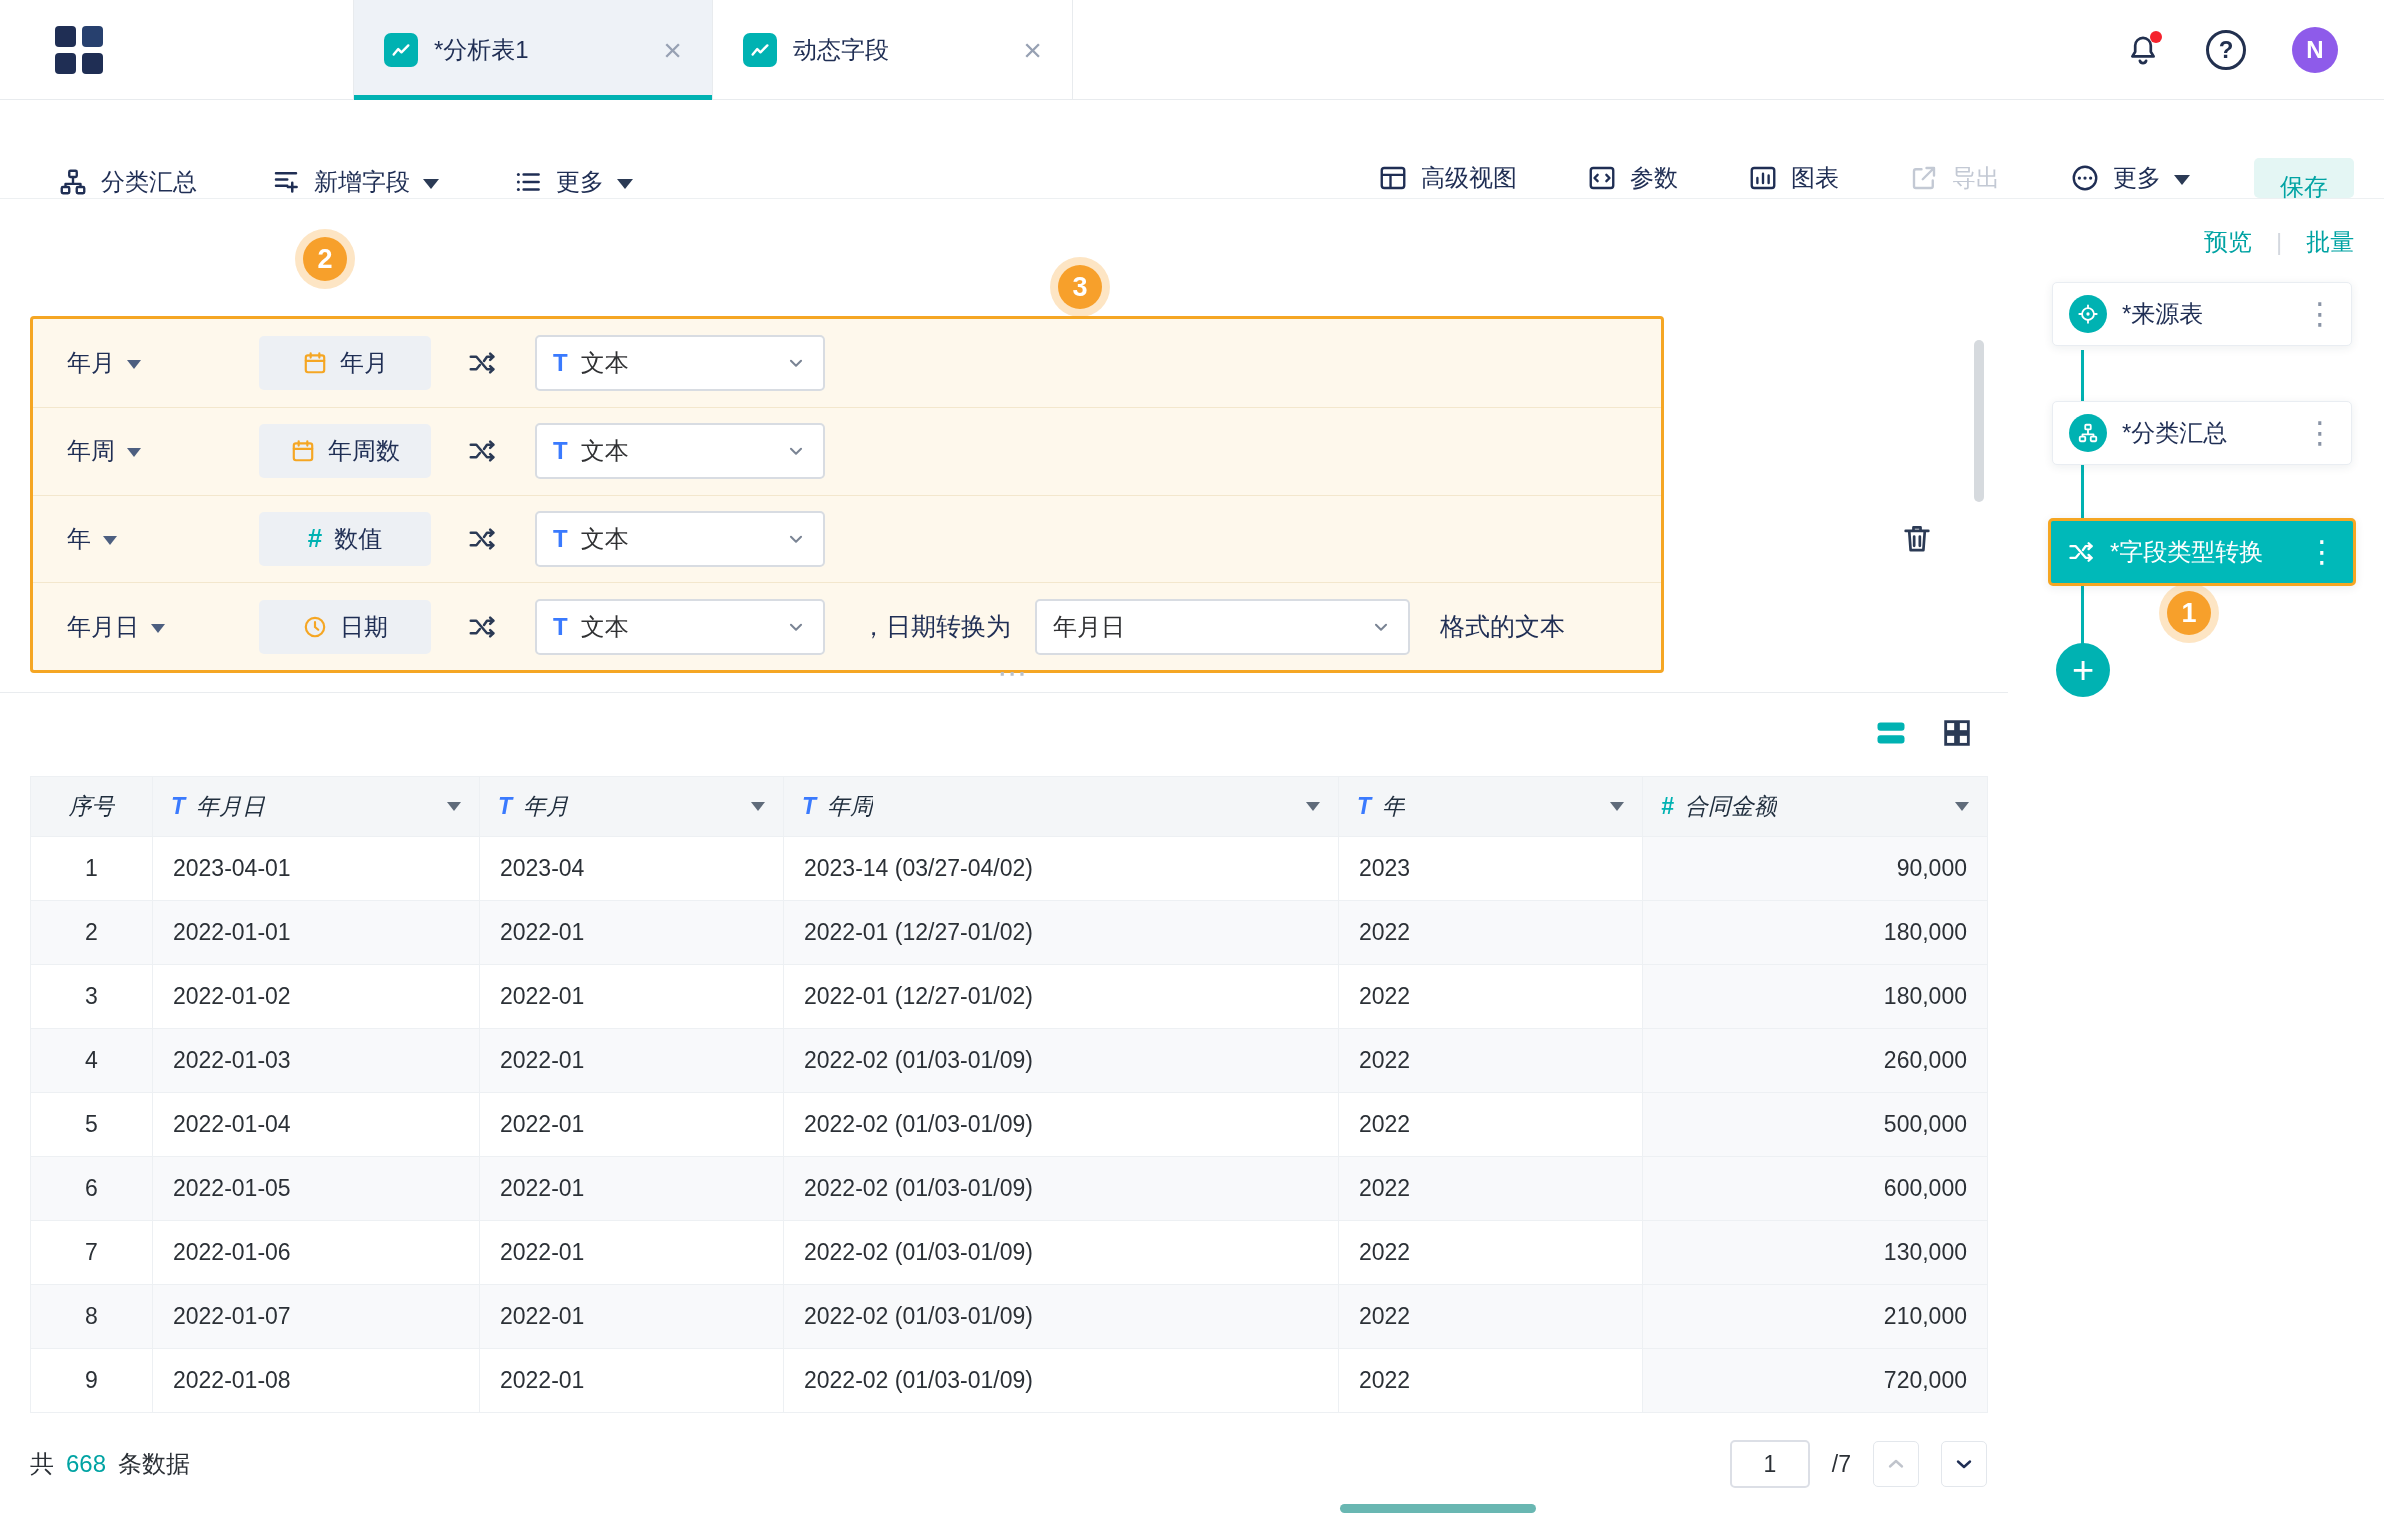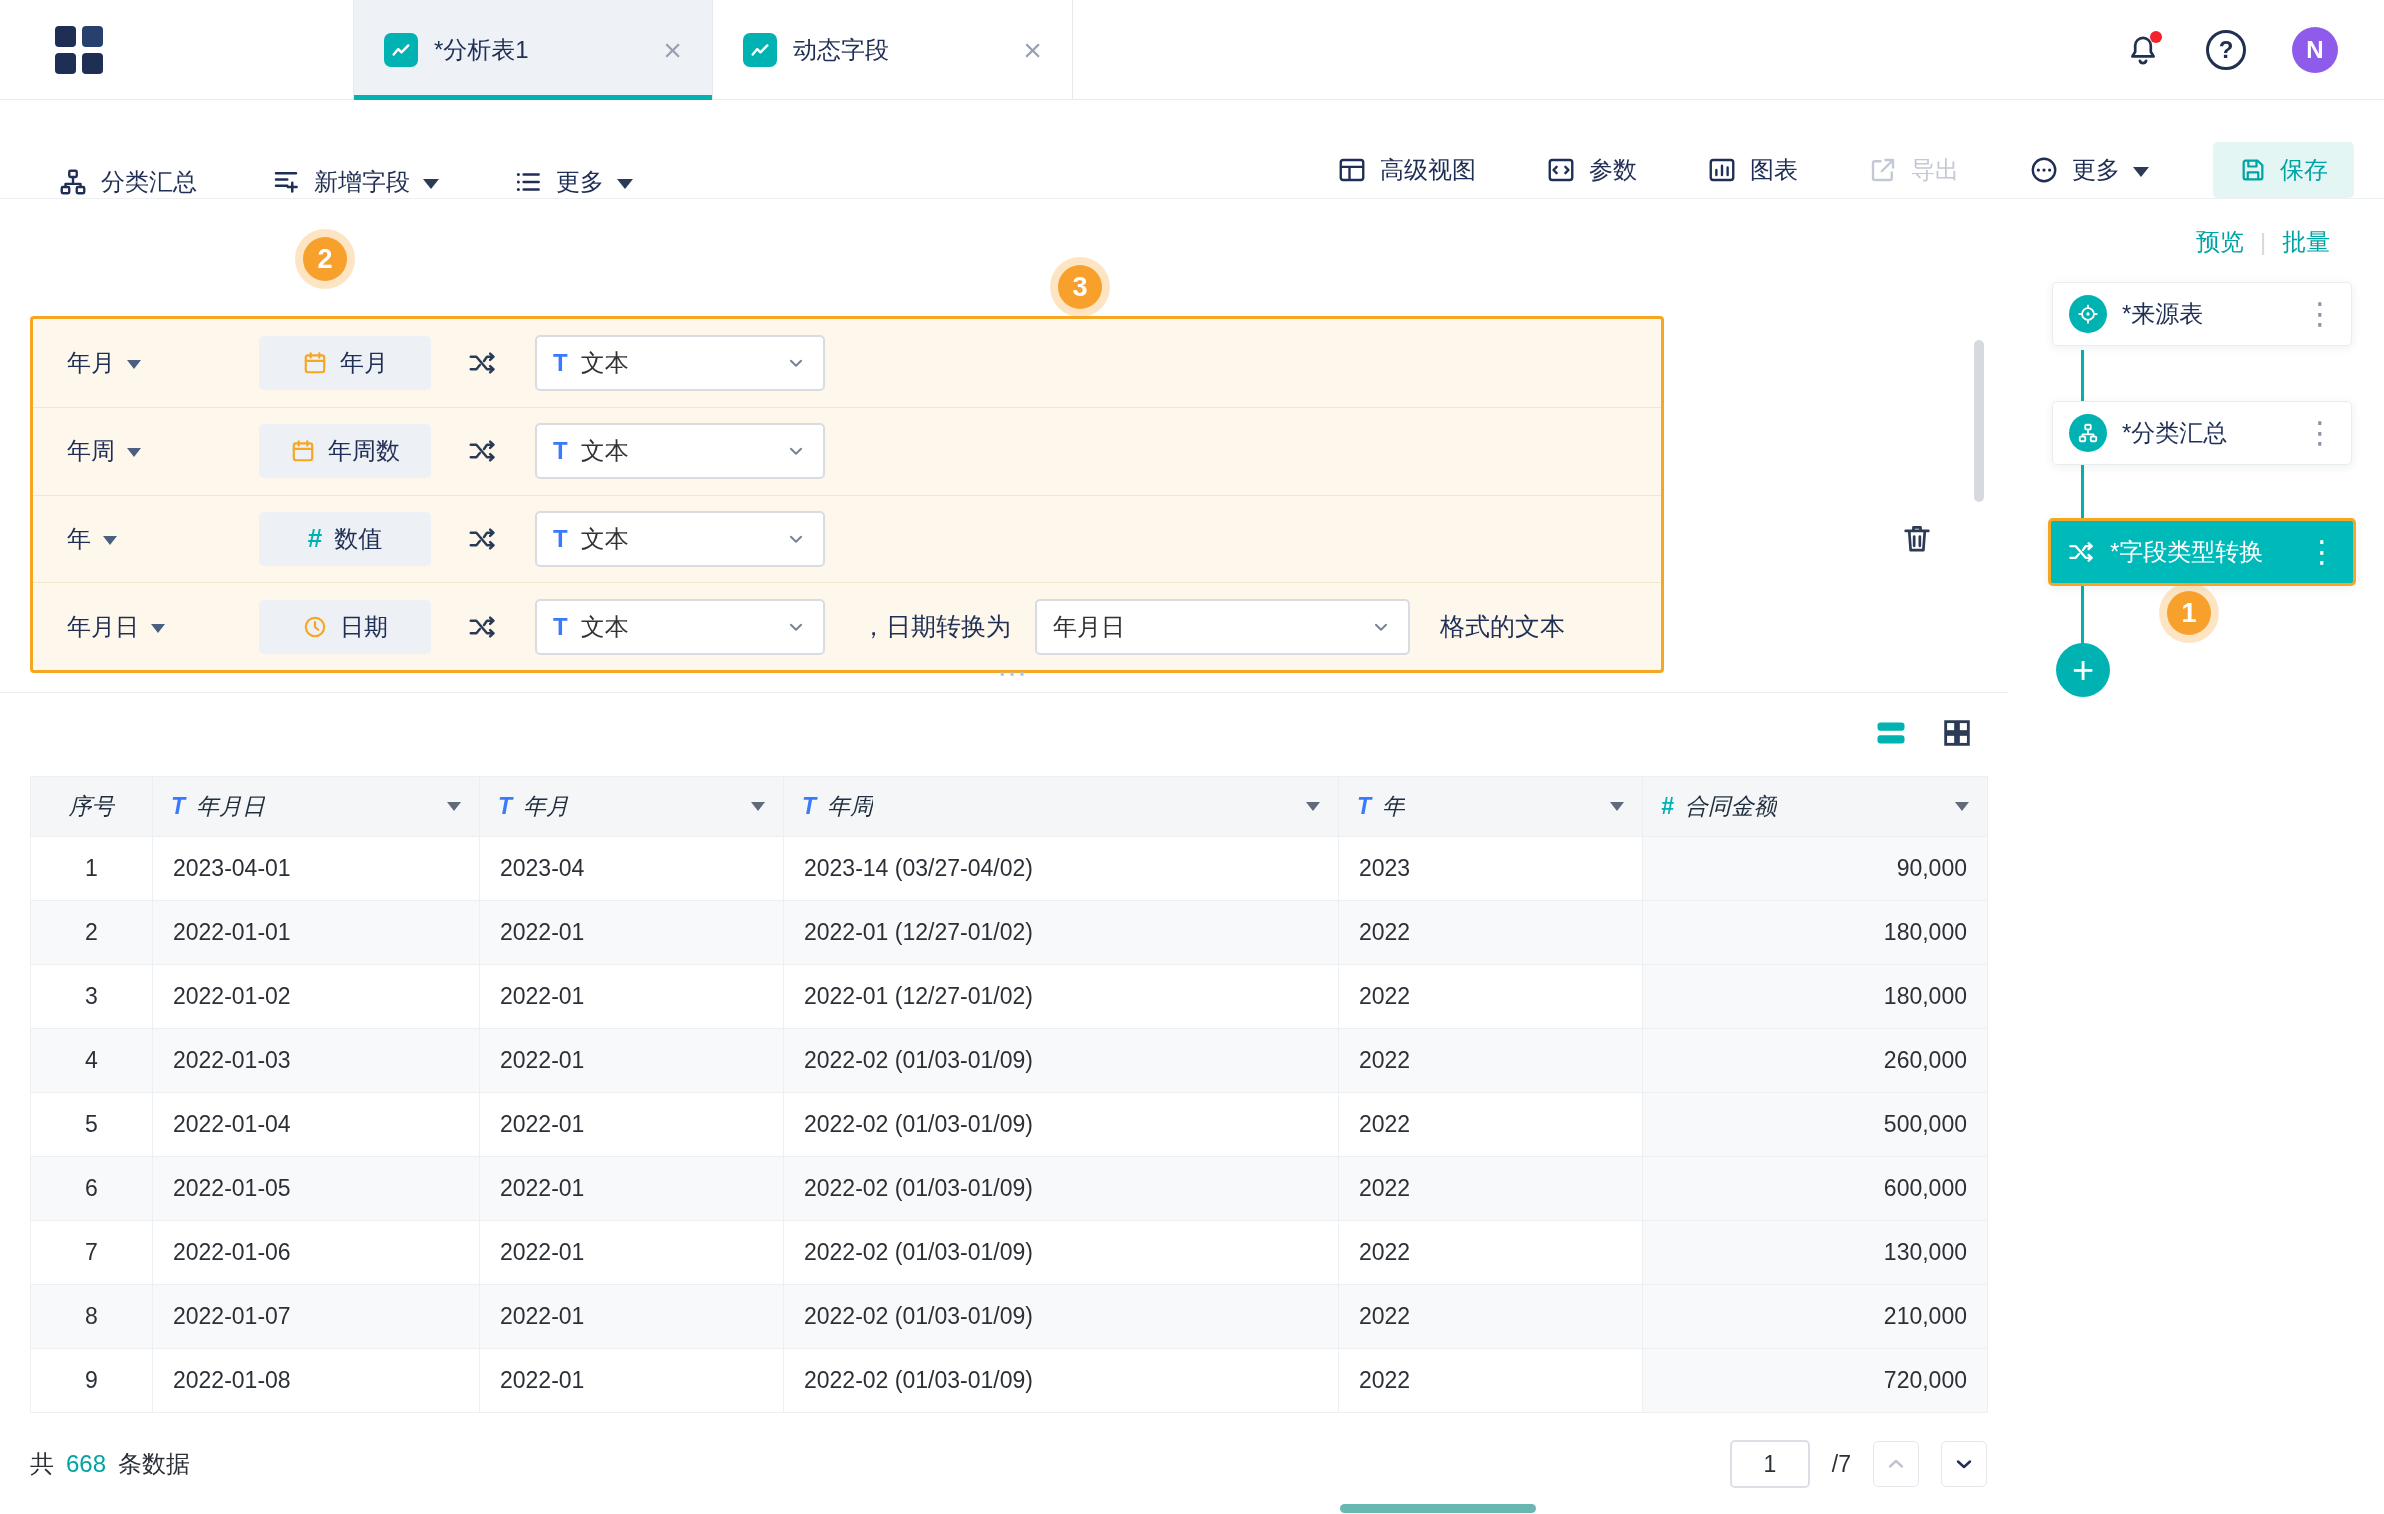--- a/index.html
+++ b/index.html
@@ -38,23 +38,23 @@
              padding:0 30px 0 58px; background:#fff; }
   .tb-item { display:flex; align-items:center; gap:13px; font-size:24px; font-weight:500;
              color:#1f2e54; cursor:pointer; white-space:nowrap; }
   .tb-left .tb-item { margin-right:74px; }
   .tb-left { display:flex; align-items:center; }
   .tb-right { margin-left:auto; display:flex; align-items:center; }
   .tb-right .tb-item { margin-left:70px; }
   .tb-item.disabled { color:#c3c9d4; cursor:default; }
   .caret { width:0; height:0; border-left:8px solid transparent; border-right:8px solid transparent;
            border-top:10px solid #2b3a55; margin-top:3px; }
-  .save-btn { margin-left:64px; height:56px; padding:0 26px; background:#e4f6f4; color:#00a3a3;
+  .save-btn { margin-left:64px; height:40px; padding:0 26px; background:#e4f6f4; color:#00a3a3;
               border:none; border-radius:5px; font-size:24px; font-weight:500; display:flex;
-              align-items:center; gap:13px; cursor:pointer; font-family:inherit; }
+              align-items:center; gap:13px; cursor:pointer; font-family:inherit;flex-direction:column; }
 
   
   #main { position:absolute; top:200px; left:0; width:2384px; height:1314px; background:#fff; }
 
   .add-transform-btn { position:absolute; left:30px; top:24px; height:64px; padding:0 24px;
       background:#fff; border:2px solid #f5a623; border-radius:5px; display:flex; align-items:center;
       gap:14px; font-size:24px; color:#1f2e54; cursor:pointer; font-family:inherit; }
 
   .step-badge { position:absolute; width:44px; height:44px; border-radius:50%; background:#f7a02b;
       color:#fff; font-size:27px; font-weight:700; display:flex; align-items:center; justify-content:center;
@@ -125,21 +125,21 @@
   .pg-btn.up { color:#c0c4cc; }
   .pg-btn.down { color:#1f2e54; }
 
   .h-scroll { position:absolute; left:1340px; top:1304px; width:196px; height:9px; background:#69b7b2;
       border-radius:5px; cursor:pointer; }
 
   
   .pv-links { position:absolute; left:2196px; top:26px; display:flex; align-items:center; gap:16px;
       font-size:24px; color:#00a3a3; }
   .pv-links .sep { color:#d4d8df; }
-  .pv-links span { cursor:pointer; }
+  .pv-links span { cursor:pointer;margin-left:8px; }
   .flow-line { position:absolute; left:2081px; top:150px; width:3px; height:320px; background:#00b2b2; z-index:1; }
   .node { position:absolute; left:2052px; width:300px; height:64px; background:#fff; border:1px solid #e9edf2;
       border-radius:5px; box-shadow:0 2px 10px rgba(31,45,61,.08); display:flex; align-items:center;
       padding:0 16px; gap:15px; z-index:2; cursor:pointer; }
   .node-ico { width:38px; height:38px; border-radius:50%; background:#00b2b2; color:#fff; flex:0 0 auto;
       display:flex; align-items:center; justify-content:center; }
   .node-label { font-size:24px; color:#1f2e54; flex:1; white-space:nowrap; overflow:hidden; }
   .node-menu { font-size:30px; color:#8a94a6; line-height:1; cursor:pointer; }
   .node.selected { left:2048px; width:308px; height:68px; background:#00b9b9; border:3px solid #f5a623; }
   .node.selected .node-label, .node.selected .node-menu { color:#fff; }

